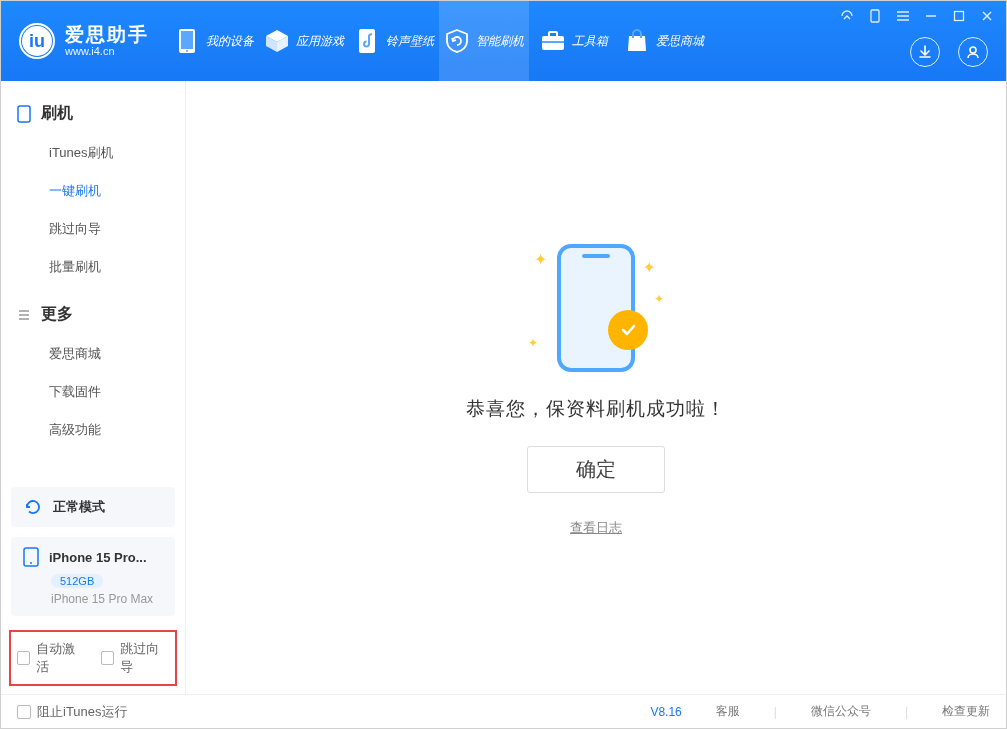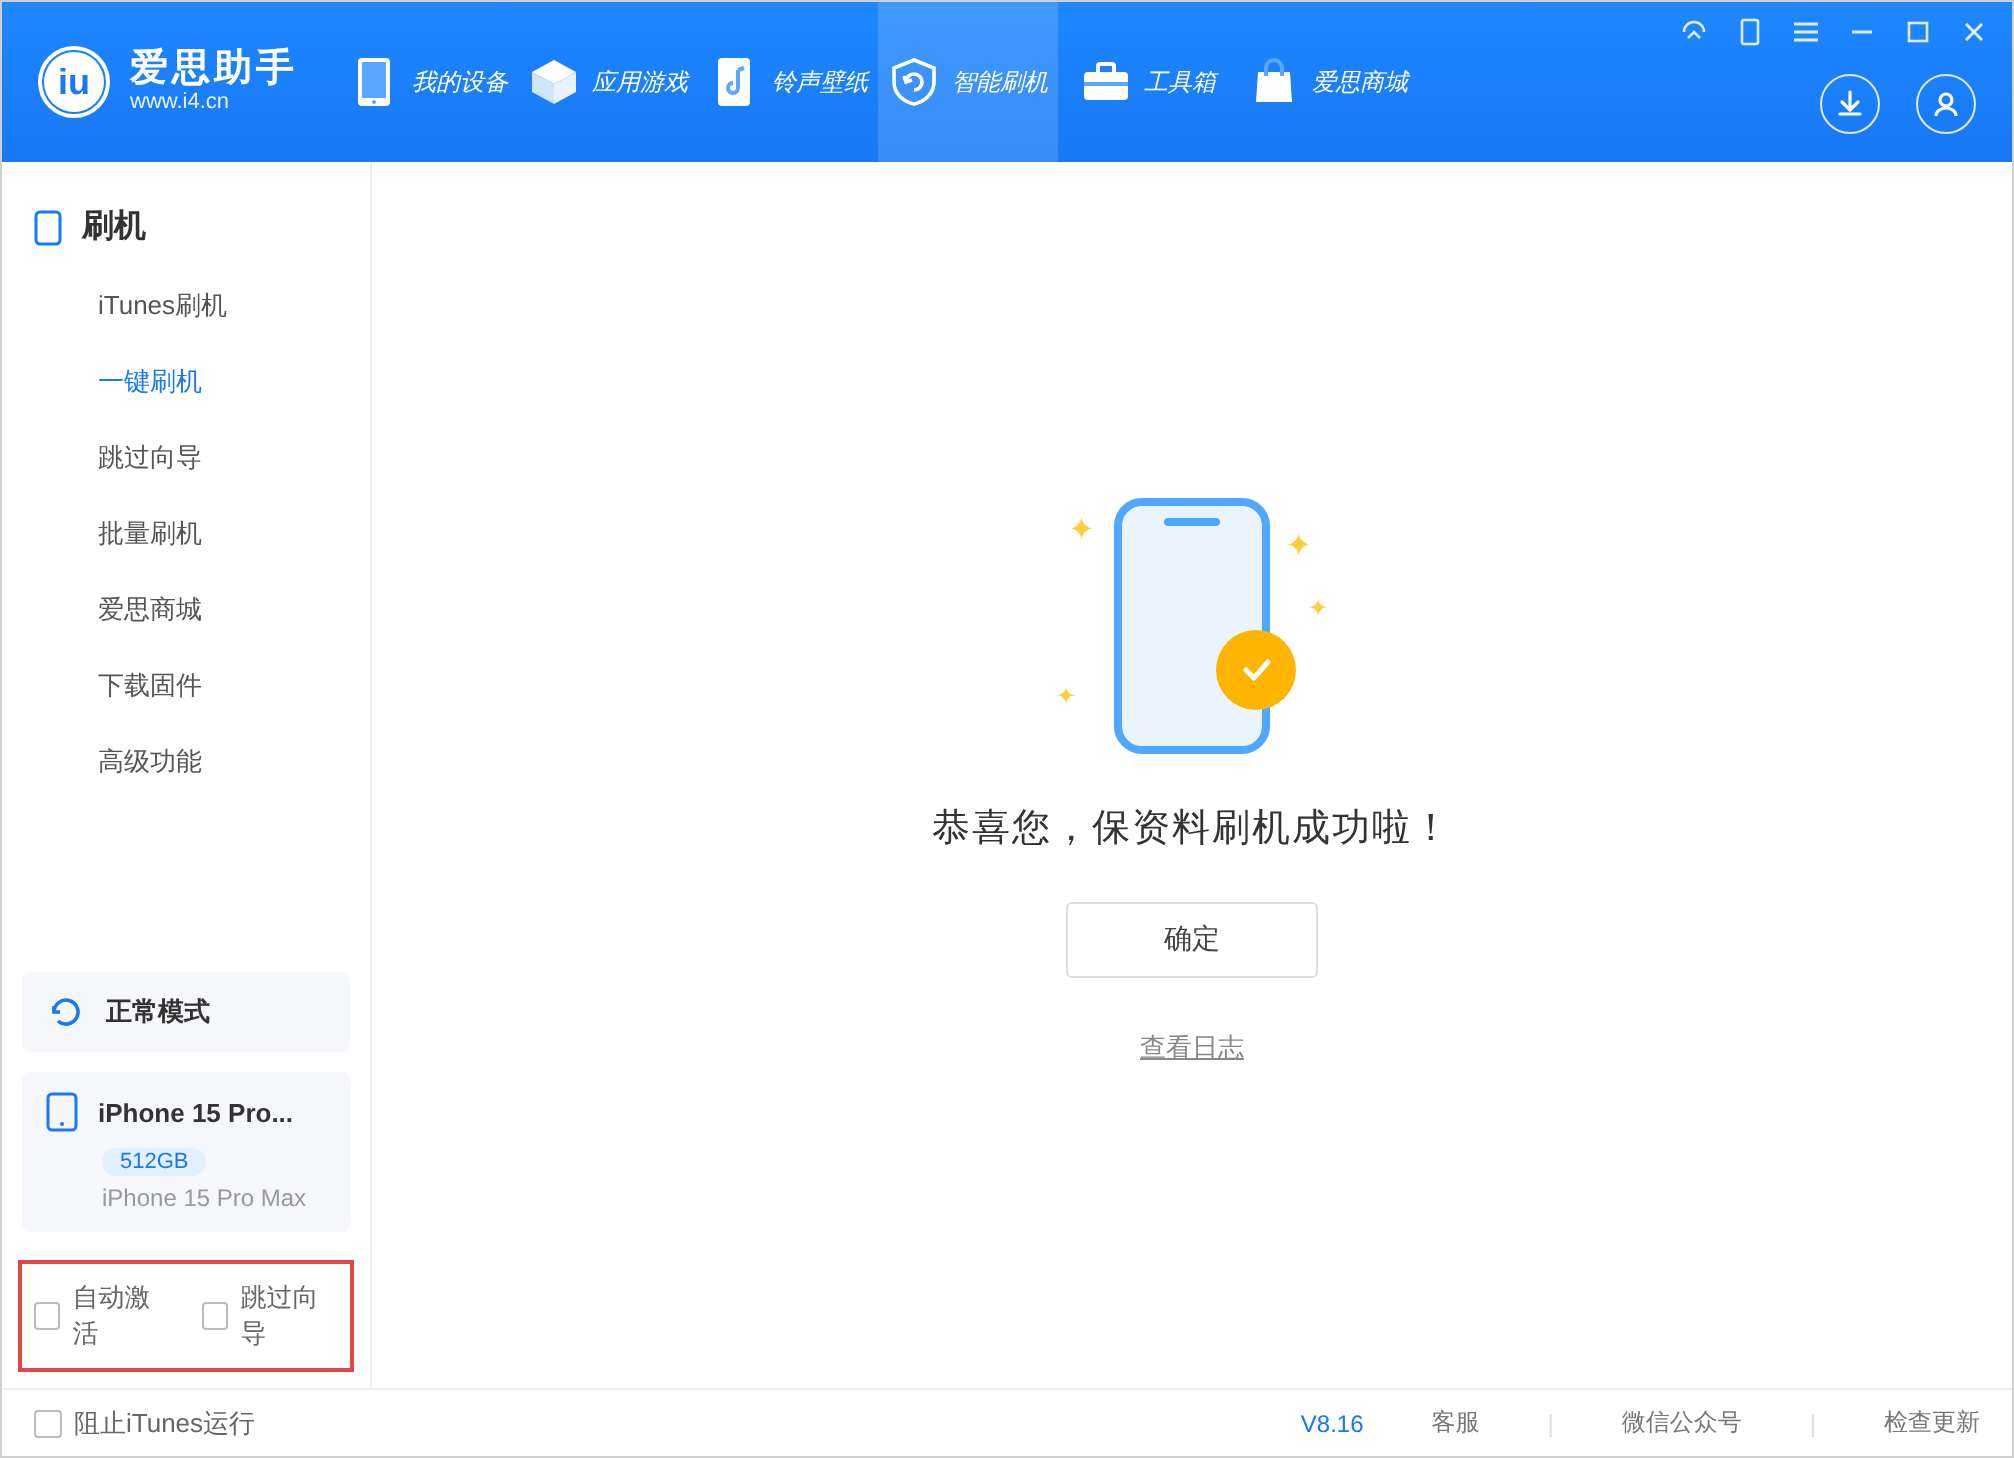--- a/index.html
+++ b/index.html
@@ -50,21 +50,21 @@
     .phone { width: 78px; height: 128px; border: 4px solid #4ea8ff; border-radius: 14px; background: #eaf4ff; position: relative; }
     .phone::before { content:''; position:absolute; top:6px; left:50%; transform:translateX(-50%); width:28px; height:4px; background:#4ea8ff; border-radius:3px; }
     .check-badge { position:absolute; right:18px; bottom:28px; width:40px; height:40px; border-radius:50%; background:#ffb400; display:flex; align-items:center; justify-content:center; }
     .sparkle { position:absolute; color:#ffce3a; font-size:16px; }
     .sp1 { top:12px; left:8px; }
     .sp2 { top:20px; right:10px; }
     .sp3 { bottom:28px; left:2px; font-size:12px; }
     .sp4 { top:54px; right:2px; font-size:12px; }
     
     .success-text { font-size: 19px; color: #333; letter-spacing: 1px; }
-    .ok-btn { margin-top: 6px; padding: 9px 48px; border: 1px solid #ddd; background:#fff; border-radius:3px; cursor:pointer; color:#444; font-size:14px; }
+    .ok-btn { margin-top: 6px; padding: 9px 48px; border: 1px solid #ddd; background:#fff; border-radius:3px; cursor:pointer; color:#444; font-size:20px; }
     .log-link { margin-top: 8px; color:#888; font-size:13px; text-decoration: underline; cursor:pointer; }
     
     .footer { height: 34px; border-top: 1px solid #eee; display:flex; align-items:center; justify-content: space-between; padding: 0 16px; font-size:12px; color:#777; }
     .footer-left { display:flex; align-items:center; gap:6px; }
     .footer-right { display:flex; align-items:center; gap: 34px; }
     .footer-right .ver { color:#1878f5; }
     .footer-link { cursor:pointer; color:#777; }
     .footer-sep { color:#ddd; }
     
     svg { display:block; }
@@ -203,20 +203,28 @@
           <svg width="14" height="18" viewBox="0 0 14 18">
               <rect x="1" y="1" width="12" height="16" rx="2" fill="none" stroke="#1878f5" stroke-width="1.5"></rect>
             </svg>
           <span>刷机</span>
         </div>
         <div class="side-item">iTunes刷机</div>
         <div class="side-item active">一键刷机</div>
         <div class="side-item">跳过向导</div>
         <div class="side-item">批量刷机</div>
 
+        <div class="side-group-title" style="margin-top:8px;">
+          <svg width="14" height="14" viewBox="0 0 14 14">
+              <line x1="2" y1="3" x2="12" y2="3" stroke="#999" stroke-width="1.5"></line>
+              <line x1="2" y1="7" x2="12" y2="7" stroke="#999" stroke-width="1.5"></line>
+              <line x1="2" y1="11" x2="12" y2="11" stroke="#999" stroke-width="1.5"></line>
+            </svg>
+          <span>更多</span>
+        </div>
         <div class="side-item">爱思商城</div>
         <div class="side-item">下载固件</div>
         <div class="side-item">高级功能</div>
       </div>
 
       <div class="side-status">
         <div class="status-icon">
           <svg width="18" height="18" viewBox="0 0 18 18">
               <path d="M3 9 A6 6 0 1 1 5 13.5" fill="none" stroke="#1878f5" stroke-width="1.8"></path>
               <path d="M3 6 L3 9 L6 9" fill="none" stroke="#1878f5" stroke-width="1.8"></path>

